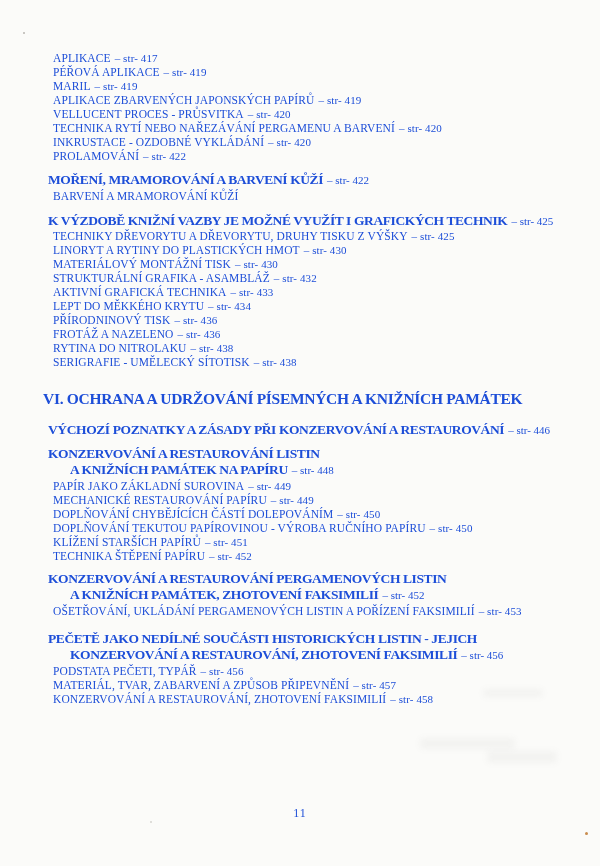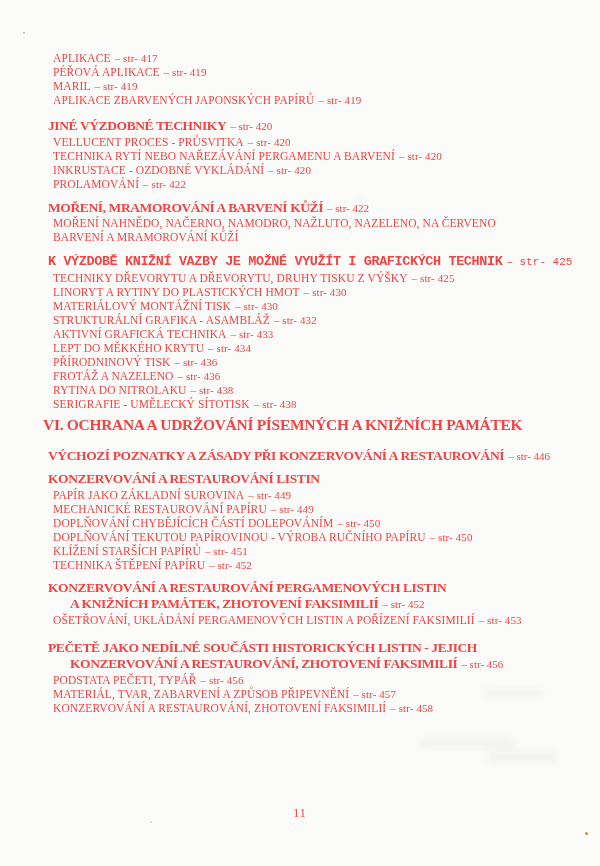--- a/index.html
+++ b/index.html
@@ -7,21 +7,21 @@
     padding: 0;
     background: #e8e8e6;
   }
   .page {
     position: relative;
     width: 600px;
     height: 866px;
     margin: 0 auto;
     background: #fbfbf9;
     overflow: hidden;
-    color: #ef4444;
+    color: #1d4ed8;
     font-family: "Liberation Serif", "DejaVu Serif", serif;
   }
   .toc {
     position: absolute;
     top: 51px;
     left: 48px;
     width: 540px;
   }
   .item {
     padding-left: 5px;
@@ -57,25 +57,25 @@
   .chapter-h {
     font-weight: bold;
     font-size: 15.5px;
     line-height: 20px;
     letter-spacing: -0.3px;
     white-space: nowrap;
     margin-left: -5px;
   }
   .mt7  { margin-top: 7px; }
   .mt8  { margin-top: 8px; }
-  .mt9  { margin-top: 9px; font-family: Liberation Mono, monospace; }
+  .mt9  { margin-top: 9px; }
   .mt10 { margin-top: 10px; }
   .mt13 { margin-top: 13px; }
   .mt14 { margin-top: 12px; }
-  .mt20 { margin-top: 4px; }
+  .mt20 { margin-top: 20px; }
   .page-number {
     position: absolute;
     left: 0;
     right: 0;
     top: 806px;
     text-align: center;
     font-size: 12px;
     letter-spacing: 1px;
   }
   
@@ -105,30 +105,28 @@
   <div class="toc">
 
     <div>
       <div class="item"><span>APLIKACE</span><span class="ref">– str- 417</span></div>
       <div class="item"><span>PÉŘOVÁ APLIKACE</span><span class="ref">– str- 419</span></div>
       <div class="item"><span>MARIL</span><span class="ref">– str- 419</span></div>
       <div class="item"><span>APLIKACE ZBARVENÝCH JAPONSKÝCH PAPÍRŮ</span><span class="ref">– str- 419</span></div>
     </div>
 
     <div>
-      <div class="sec-h mt10"><span class="hline"><span>JINÉ VÝZDOBNÉ TECHNIKY</span><span class="ref">– str- 420</span></span></div>
       <div class="item"><span>VELLUCENT PROCES - PRŮSVITKA</span><span class="ref">– str- 420</span></div>
       <div class="item"><span>TECHNIKA RYTÍ NEBO NAŘEZÁVÁNÍ PERGAMENU A BARVENÍ</span><span class="ref">– str- 420</span></div>
       <div class="item"><span>INKRUSTACE - OZDOBNÉ VYKLÁDÁNÍ</span><span class="ref">– str- 420</span></div>
       <div class="item"><span>PROLAMOVÁNÍ</span><span class="ref">– str- 422</span></div>
     </div>
 
     <div>
       <div class="sec-h mt8"><span class="hline"><span>MOŘENÍ, MRAMOROVÁNÍ A BARVENÍ KŮŽÍ</span><span class="ref">– str- 422</span></span></div>
-      <div class="item"><span>MOŘENÍ NAHNĚDO, NAČERNO, NAMODRO, NAŽLUTO, NAZELENO, NA ČERVENO</span></div>
       <div class="item"><span>BARVENÍ A MRAMOROVÁNÍ KŮŽÍ</span></div>
     </div>
 
     <div>
       <div class="sec-h mt9"><span class="hline"><span>K VÝZDOBĚ KNIŽNÍ VAZBY JE MOŽNÉ VYUŽÍT I GRAFICKÝCH TECHNIK</span><span class="ref">– str- 425</span></span></div>
       <div class="item"><span>TECHNIKY DŘEVORYTU A DŘEVORYTU, DRUHY TISKU Z VÝŠKY</span><span class="ref">– str- 425</span></div>
       <div class="item"><span>LINORYT A RYTINY DO PLASTICKÝCH HMOT</span><span class="ref">– str- 430</span></div>
       <div class="item"><span>MATERIÁLOVÝ MONTÁŽNÍ TISK</span><span class="ref">– str- 430</span></div>
       <div class="item"><span>STRUKTURÁLNÍ GRAFIKA - ASAMBLÁŽ</span><span class="ref">– str- 432</span></div>
       <div class="item"><span>AKTIVNÍ GRAFICKÁ TECHNIKA</span><span class="ref">– str- 433</span></div>
@@ -141,20 +139,21 @@
 
     <div class="chapter-h mt20">VI. OCHRANA A UDRŽOVÁNÍ PÍSEMNÝCH A KNIŽNÍCH PAMÁTEK</div>
 
     <div>
       <div class="sec-h mt14"><span class="hline"><span>VÝCHOZÍ POZNATKY A ZÁSADY PŘI KONZERVOVÁNÍ A RESTAUROVÁNÍ</span><span class="ref">– str- 446</span></span></div>
     </div>
 
     <div>
       <div class="sec-h mt7">
         <div class="hline">KONZERVOVÁNÍ A RESTAUROVÁNÍ LISTIN</div>
+        <div class="hline l2"><span>A KNIŽNÍCH PAMÁTEK NA PAPÍRU</span><span class="ref">– str- 448</span></div>
       </div>
       <div class="item"><span>PAPÍR JAKO ZÁKLADNÍ SUROVINA</span><span class="ref">– str- 449</span></div>
       <div class="item"><span>MECHANICKÉ RESTAUROVÁNÍ PAPÍRU</span><span class="ref">– str- 449</span></div>
       <div class="item"><span>DOPLŇOVÁNÍ CHYBĚJÍCÍCH ČÁSTÍ DOLEPOVÁNÍM</span><span class="ref">– str- 450</span></div>
       <div class="item"><span>DOPLŇOVÁNÍ TEKUTOU PAPÍROVINOU - VÝROBA RUČNÍHO PAPÍRU</span><span class="ref">– str- 450</span></div>
       <div class="item"><span>KLÍŽENÍ STARŠÍCH PAPÍRŮ</span><span class="ref">– str- 451</span></div>
       <div class="item"><span>TECHNIKA ŠTĚPENÍ PAPÍRU</span><span class="ref">– str- 452</span></div>
     </div>
 
     <div>

